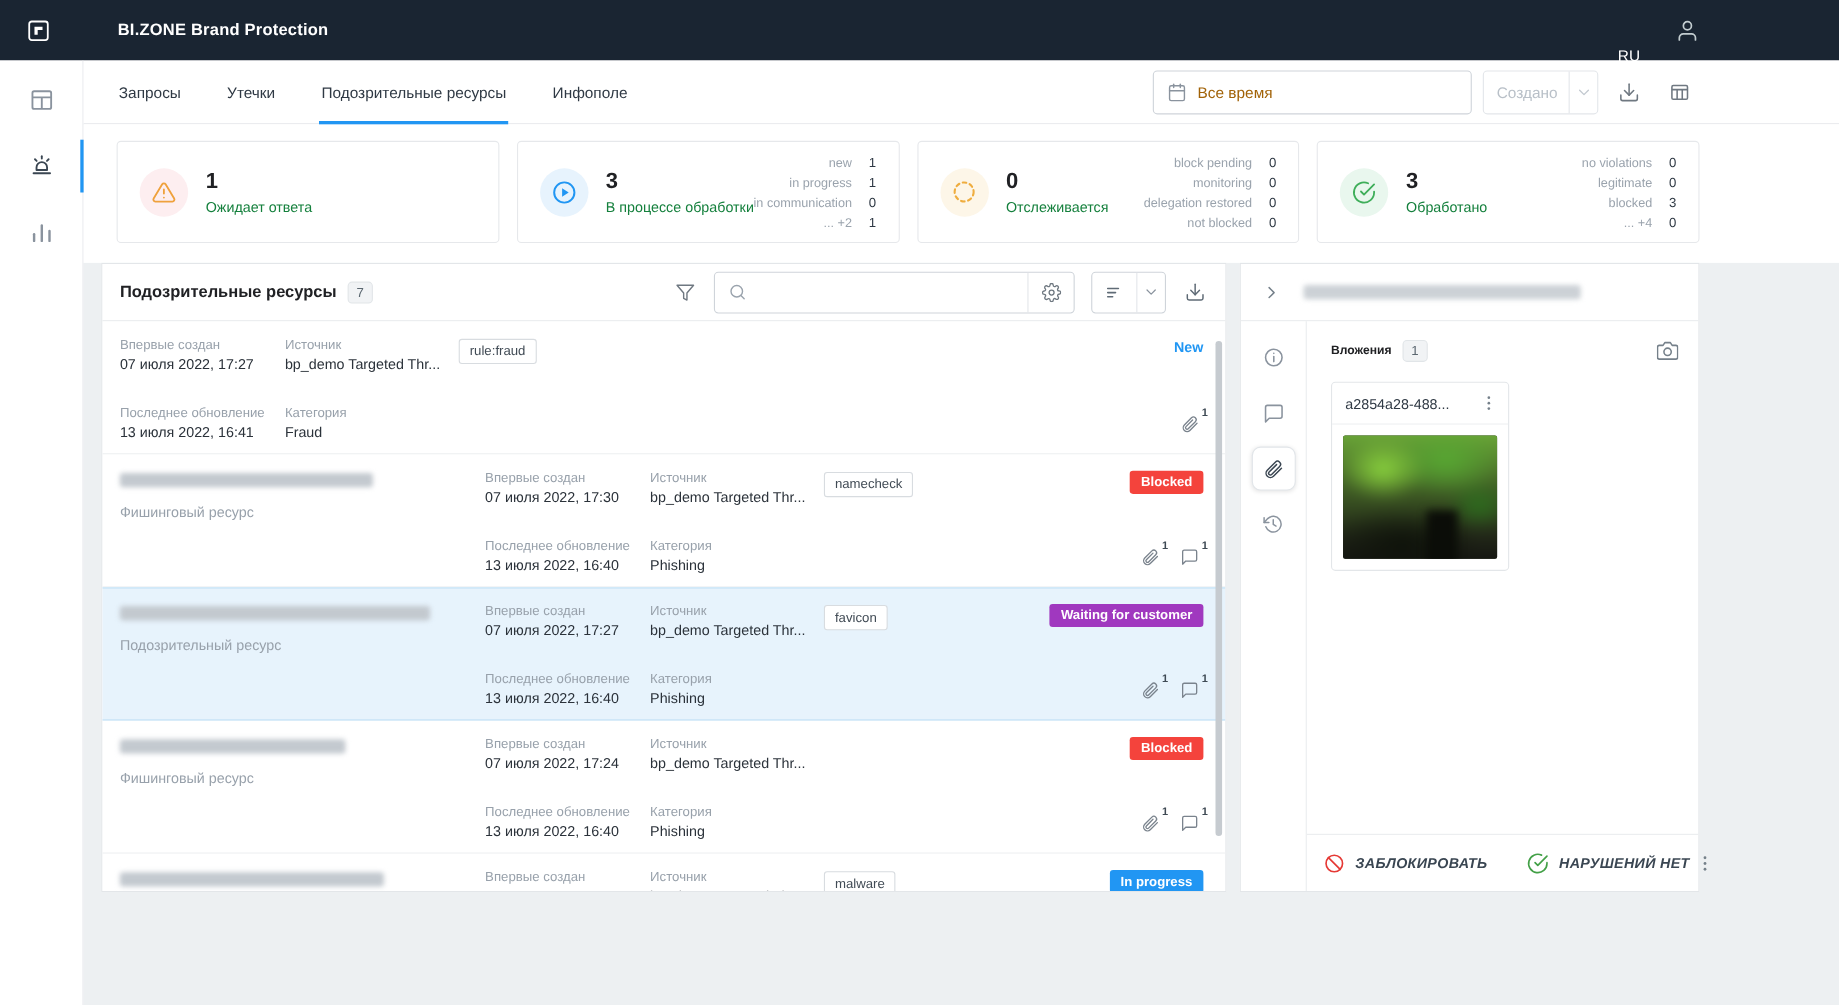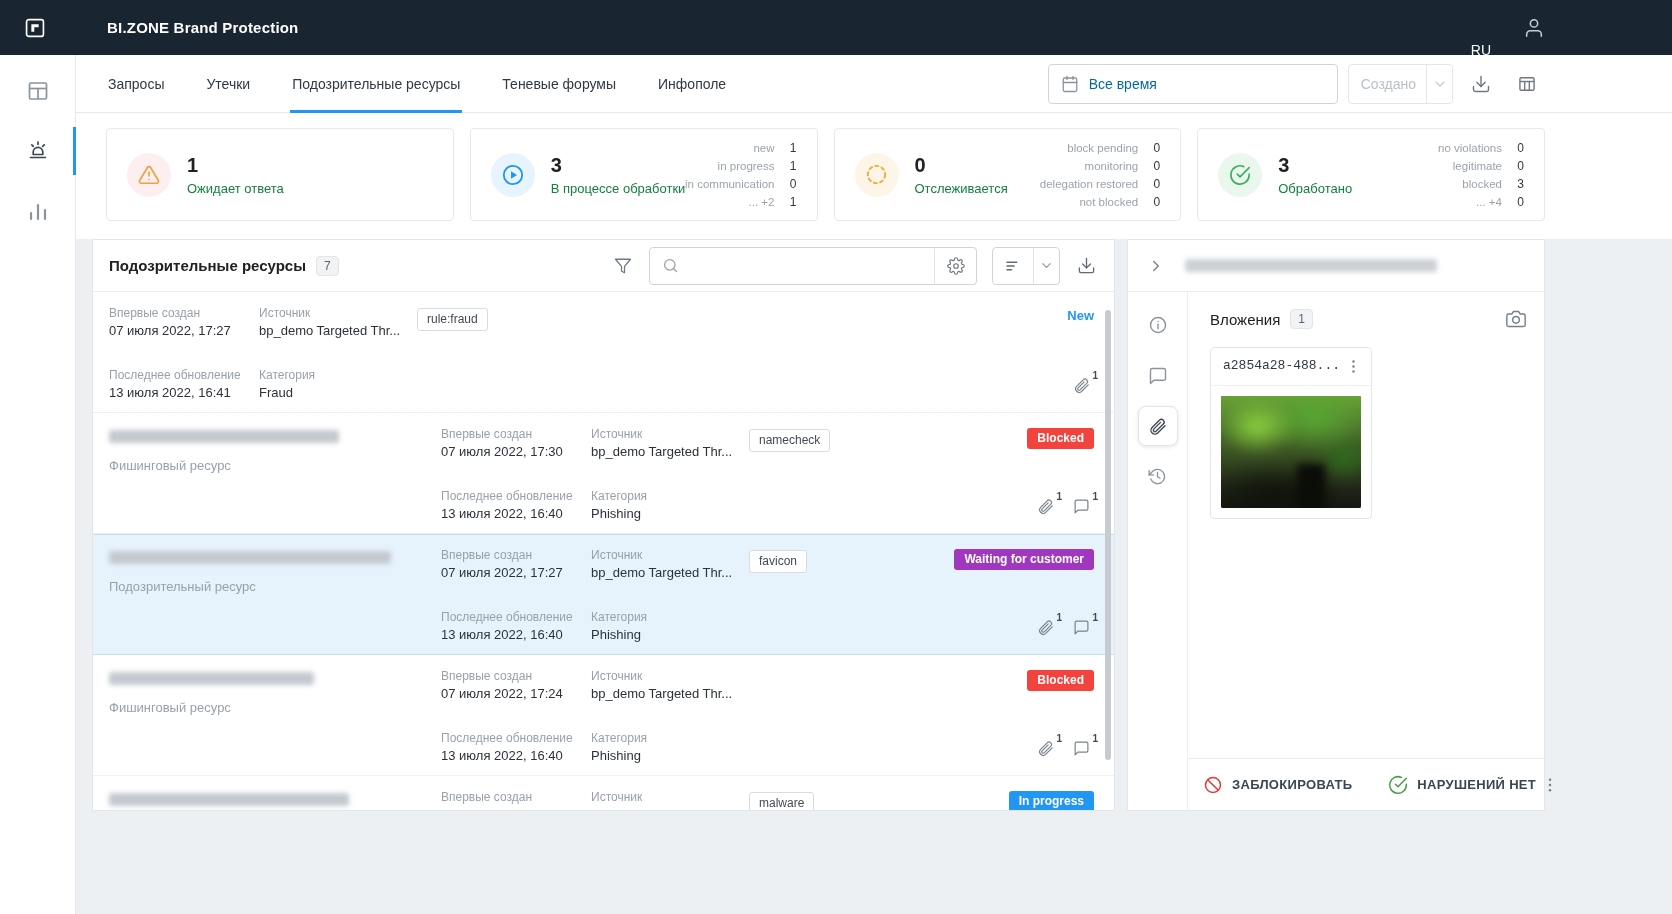--- a/index.html
+++ b/index.html
@@ -27,21 +27,21 @@
   .side-item.active::after { content:""; position:absolute; right:-1px; top:6px; bottom:6px; width:3px; background:#2196f3; }
 
   .main { flex:1; display:flex; flex-direction:column; min-width:0; }
 
   
   .tabbar { height:58px; flex-shrink:0; background:#fff; border-bottom:1px solid #e6e8eb; display:flex; align-items:center; padding:0 127px 0 30px; }
   .tabs { display:flex; height:100%; }
   .tab { display:flex; align-items:center; padding:0 2px; margin-right:38px; font-size:14px; color:#2f3944; position:relative; cursor:pointer; white-space:nowrap; }
   .tab.active::after { content:""; position:absolute; left:0; right:0; bottom:-1px; height:3px; background:#2196f3; }
   .tabbar-right { margin-left:auto; display:flex; align-items:center; gap:10px; }
-  .date-input { width:290px; height:40px; border:1px solid #cfd4da; border-radius:4px; display:flex; align-items:center; gap:10px; padding:0 12px; font-size:14px; color:#0369a1; background:#fff; cursor:pointer; }
+  .date-input { width:290px; height:40px; border:1px solid #cfd4da; border-radius:4px; display:flex; align-items:center; gap:10px; padding:0 12px; font-size:14px; color:#a16207; background:#fff; cursor:pointer; }
   .date-input .ic { color:#8a939e; }
   .created-ctl { height:40px; border:1px solid #e3e6ea; border-radius:4px; display:flex; align-items:stretch; color:#b9c0c8; font-size:14px; cursor:default; }
   .created-label { display:flex; align-items:center; padding:0 10px 0 12px; }
   .created-chev { width:26px; border-left:1px solid #e3e6ea; display:flex; align-items:center; justify-content:center; color:#c3c9d0; }
   .tb-icon { width:36px; height:40px; display:flex; align-items:center; justify-content:center; color:#6f7881; cursor:pointer; background:none; border:none; }
 
   
   .cards-row { display:flex; gap:16px; padding:15px 127px 18px 30px; background:#fff; flex-shrink:0; }
   .stat-card { flex:1; border:1px solid #e6e8eb; border-radius:4px; min-height:93px; display:flex; align-items:center; padding:0 20px; background:#fff; min-width:0; }
   .stat-icon { width:44px; height:44px; border-radius:50%; display:flex; align-items:center; justify-content:center; flex-shrink:0; }
@@ -108,38 +108,38 @@
   .detail-panel { width:418px; flex-shrink:0; background:#fff; border:1px solid #e3e6e9; height:572px; display:flex; flex-direction:column; }
   .dp-header { height:52px; flex-shrink:0; border-bottom:1px solid #eaedef; display:flex; align-items:center; gap:18px; padding:0 17px; }
   .dp-collapse { color:#75808a; display:flex; background:none; border:none; cursor:pointer; padding:2px; }
   .dp-body { flex:1; display:flex; min-height:0; }
   .dp-tabs { width:60px; flex-shrink:0; border-right:1px solid #eaedef; display:flex; flex-direction:column; align-items:center; padding-top:12px; gap:9px; }
   .dp-tab { width:40px; height:42px; display:flex; align-items:center; justify-content:center; color:#8a939e; background:none; border:none; cursor:pointer; }
   .dp-tab.active { height:40px; border:1px solid #e1e5e9; border-radius:8px; box-shadow:0 1px 4px rgba(0,0,0,.10); color:#3a4652; background:#fff; }
   .dp-right { flex:1; display:flex; flex-direction:column; min-width:0; }
   .dp-content { flex:1; padding:17px 18px 0 22px; min-height:0; }
   .dp-title-row { display:flex; align-items:center; gap:10px; }
-  .dp-att-title { font-size:15px; font-weight:400; color:#202124; }
+  .dp-att-title { font-size:11px; font-weight:700; color:#202124; }
   .camera-btn { margin-left:auto; color:#75808a; display:flex; background:none; border:none; cursor:pointer; }
   .att-card { margin-top:18px; width:162px; border:1px solid #e3e6e9; border-radius:4px; background:#fff; }
-  .att-name-row { display:flex; align-items:flex-start; padding:10px 4px 10px 12px; border-bottom:1px solid #eef0f2;font-family:Liberation Mono, monospace; }
+  .att-name-row { display:flex; align-items:flex-end; padding:10px 4px 10px 12px; border-bottom:1px solid #eef0f2; }
   .att-name { font-size:13px; color:#2f3944; flex:1; white-space:nowrap; overflow:hidden; }
   .kebab { color:#75808a; display:flex; background:none; border:none; cursor:pointer; padding:0 5px; }
   .att-img { height:112px; margin:10px; position:relative; overflow:hidden; background:#1d2414; border-radius:2px; cursor:pointer; }
   .att-img::before { content:""; position:absolute; inset:-14px;
     background:
       radial-gradient(55px 40px at 30% 32%, #8bd43e 0%, rgba(139,212,62,0) 70%),
       radial-gradient(75px 48px at 64% 26%, #57a832 0%, rgba(87,168,50,0) 70%),
       radial-gradient(42px 32px at 82% 55%, #2d6e1e 0%, rgba(45,110,30,0) 70%),
       radial-gradient(95px 45px at 40% 80%, #0e120a 0%, rgba(14,18,10,0) 75%),
       linear-gradient(180deg, #74b63c 0%, #3f5c24 45%, #1f2317 78%, #0e0e0e 100%);
     filter: blur(6px); }
   .att-img::after { content:""; position:absolute; left:54%; bottom:-8px; width:28px; height:52px; background:#0b0d08; filter:blur(4px); }
   .dp-actions { height:52px; flex-shrink:0; border-top:1px solid #eaedef; display:flex; align-items:center; padding:0 15px; }
-  .action { display:flex; align-items:center; gap:9px; font-size:13px; font-weight:600; color:#3a4652; letter-spacing:.3px; white-space:nowrap; background:none; border:none; cursor:pointer; font-family:inherit; }
+  .action { display:flex; align-items:center; gap:9px; font-size:13px; font-weight:600; color:#3a4652; letter-spacing:.3px; white-space:nowrap; background:none; border:none; cursor:pointer; font-family:inherit;font-style:italic; }
   .action + .action { margin-left:36px; }
   .action .ic-block { color:#e53935; }
   .action .ic-ok { color:#43a047; }
   .dp-actions .kebab { margin-left:auto; }
 
   .ic { display:block; }
 </style>
 </head>
 <body>
 
@@ -340,21 +340,20 @@
       </div>
     </nav>
 
     <div class="main">
 
       <div class="tabbar">
         <div class="tabs">
           <div class="tab">Запросы</div>
           <div class="tab">Утечки</div>
           <div class="tab active">Подозрительные ресурсы</div>
-          <div class="tab">Теневые форумы</div>
           <div class="tab">Инфополе</div>
         </div>
         <div class="tabbar-right">
           <div class="date-input">
             <span>
                 <svg class="ic" width="18" height="18">
                   <use href="#i-cal"></use>
                 </svg>
               </span>
             <span>Все время</span>

